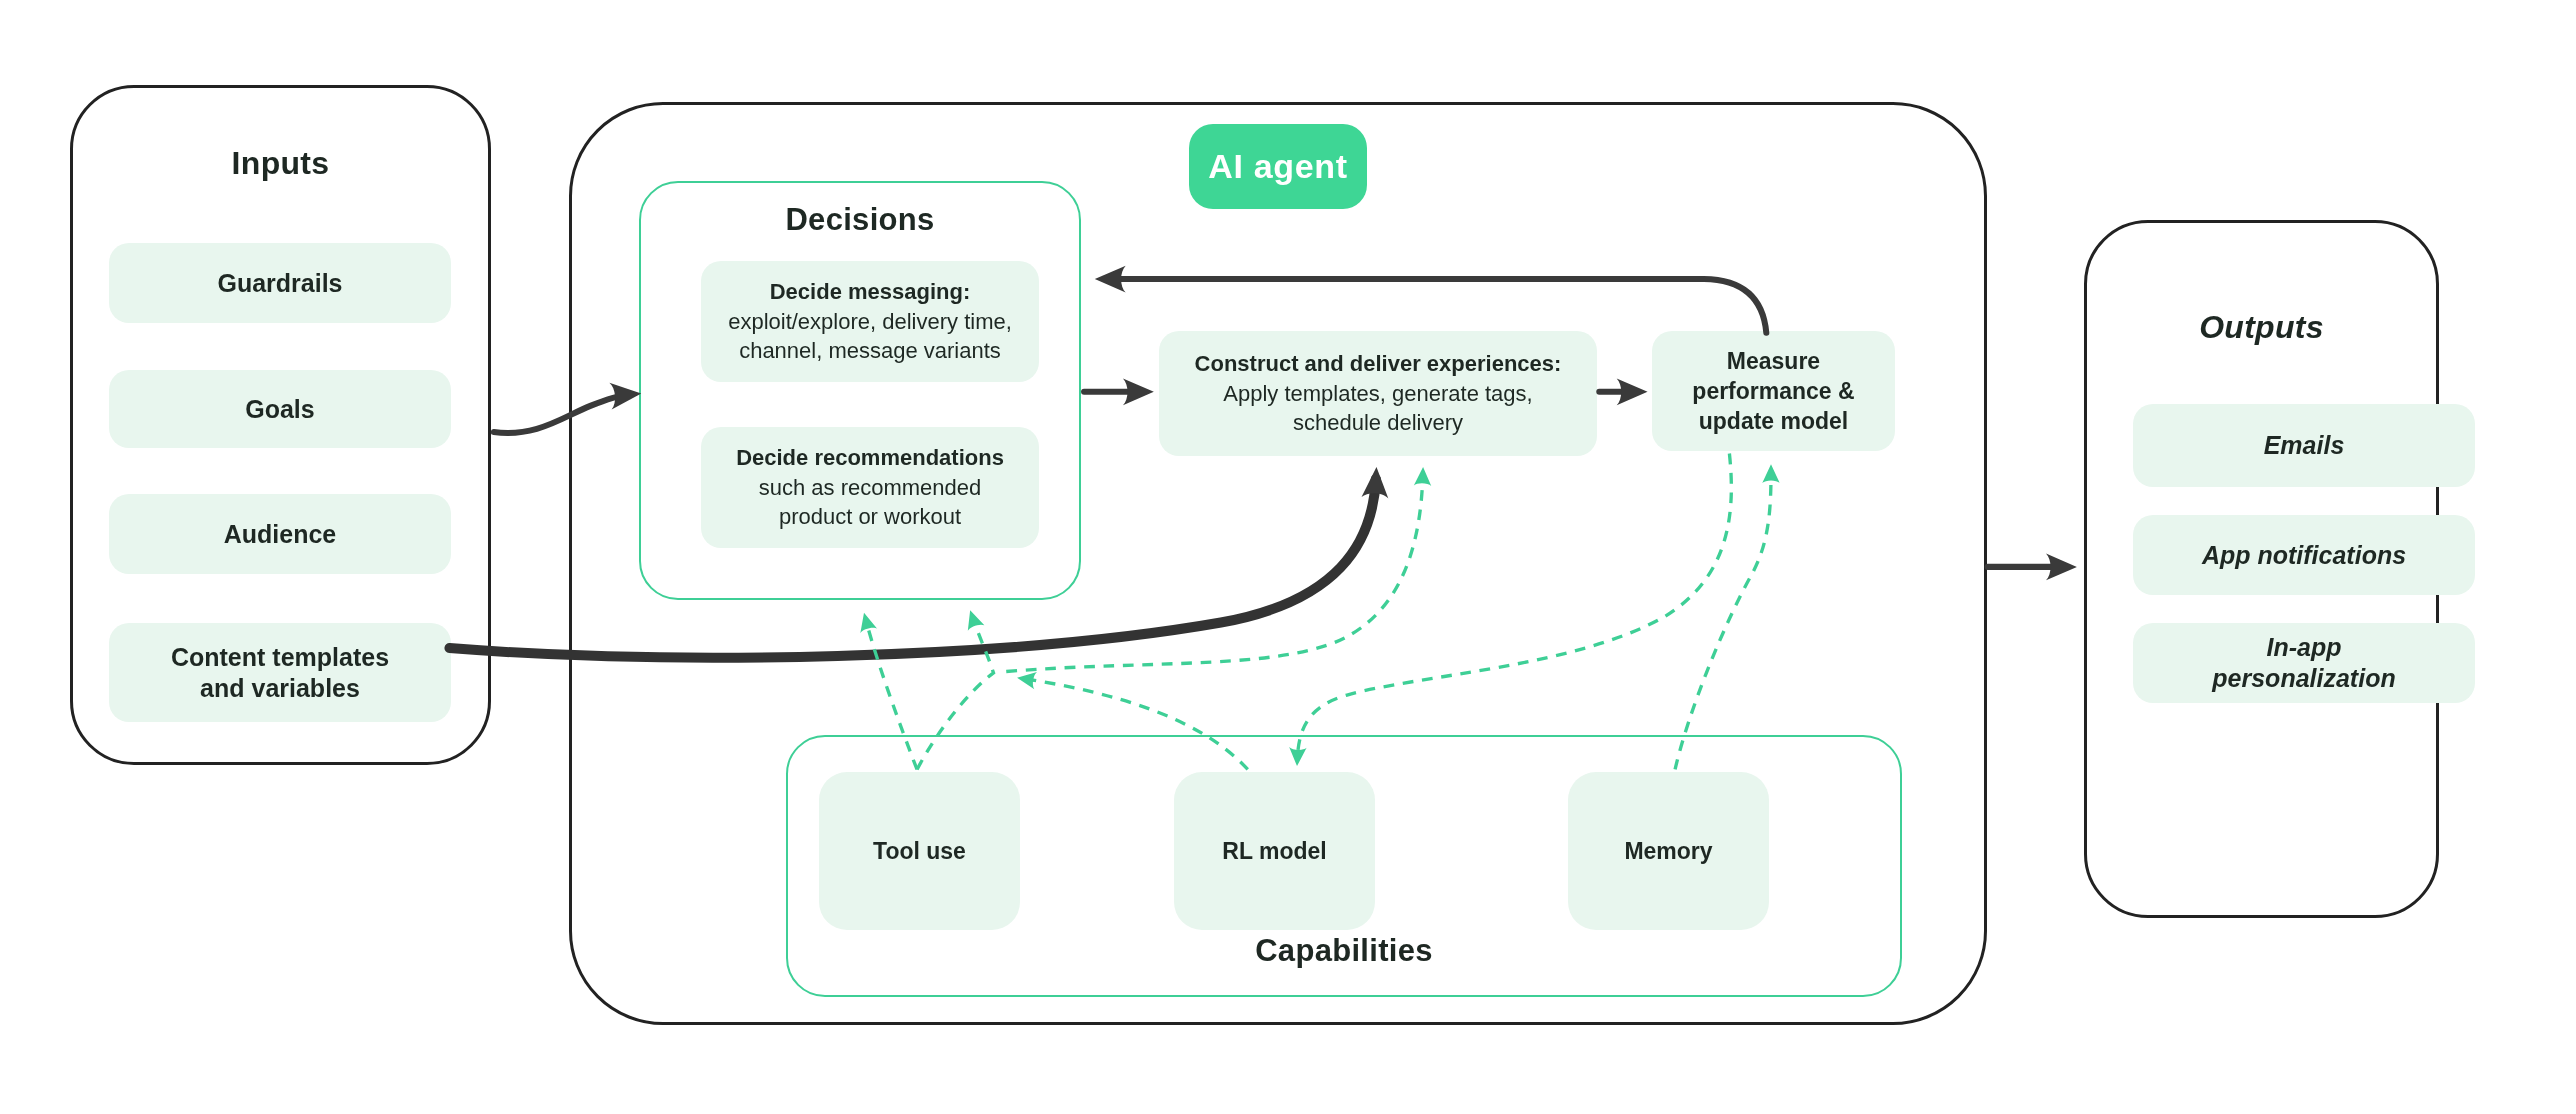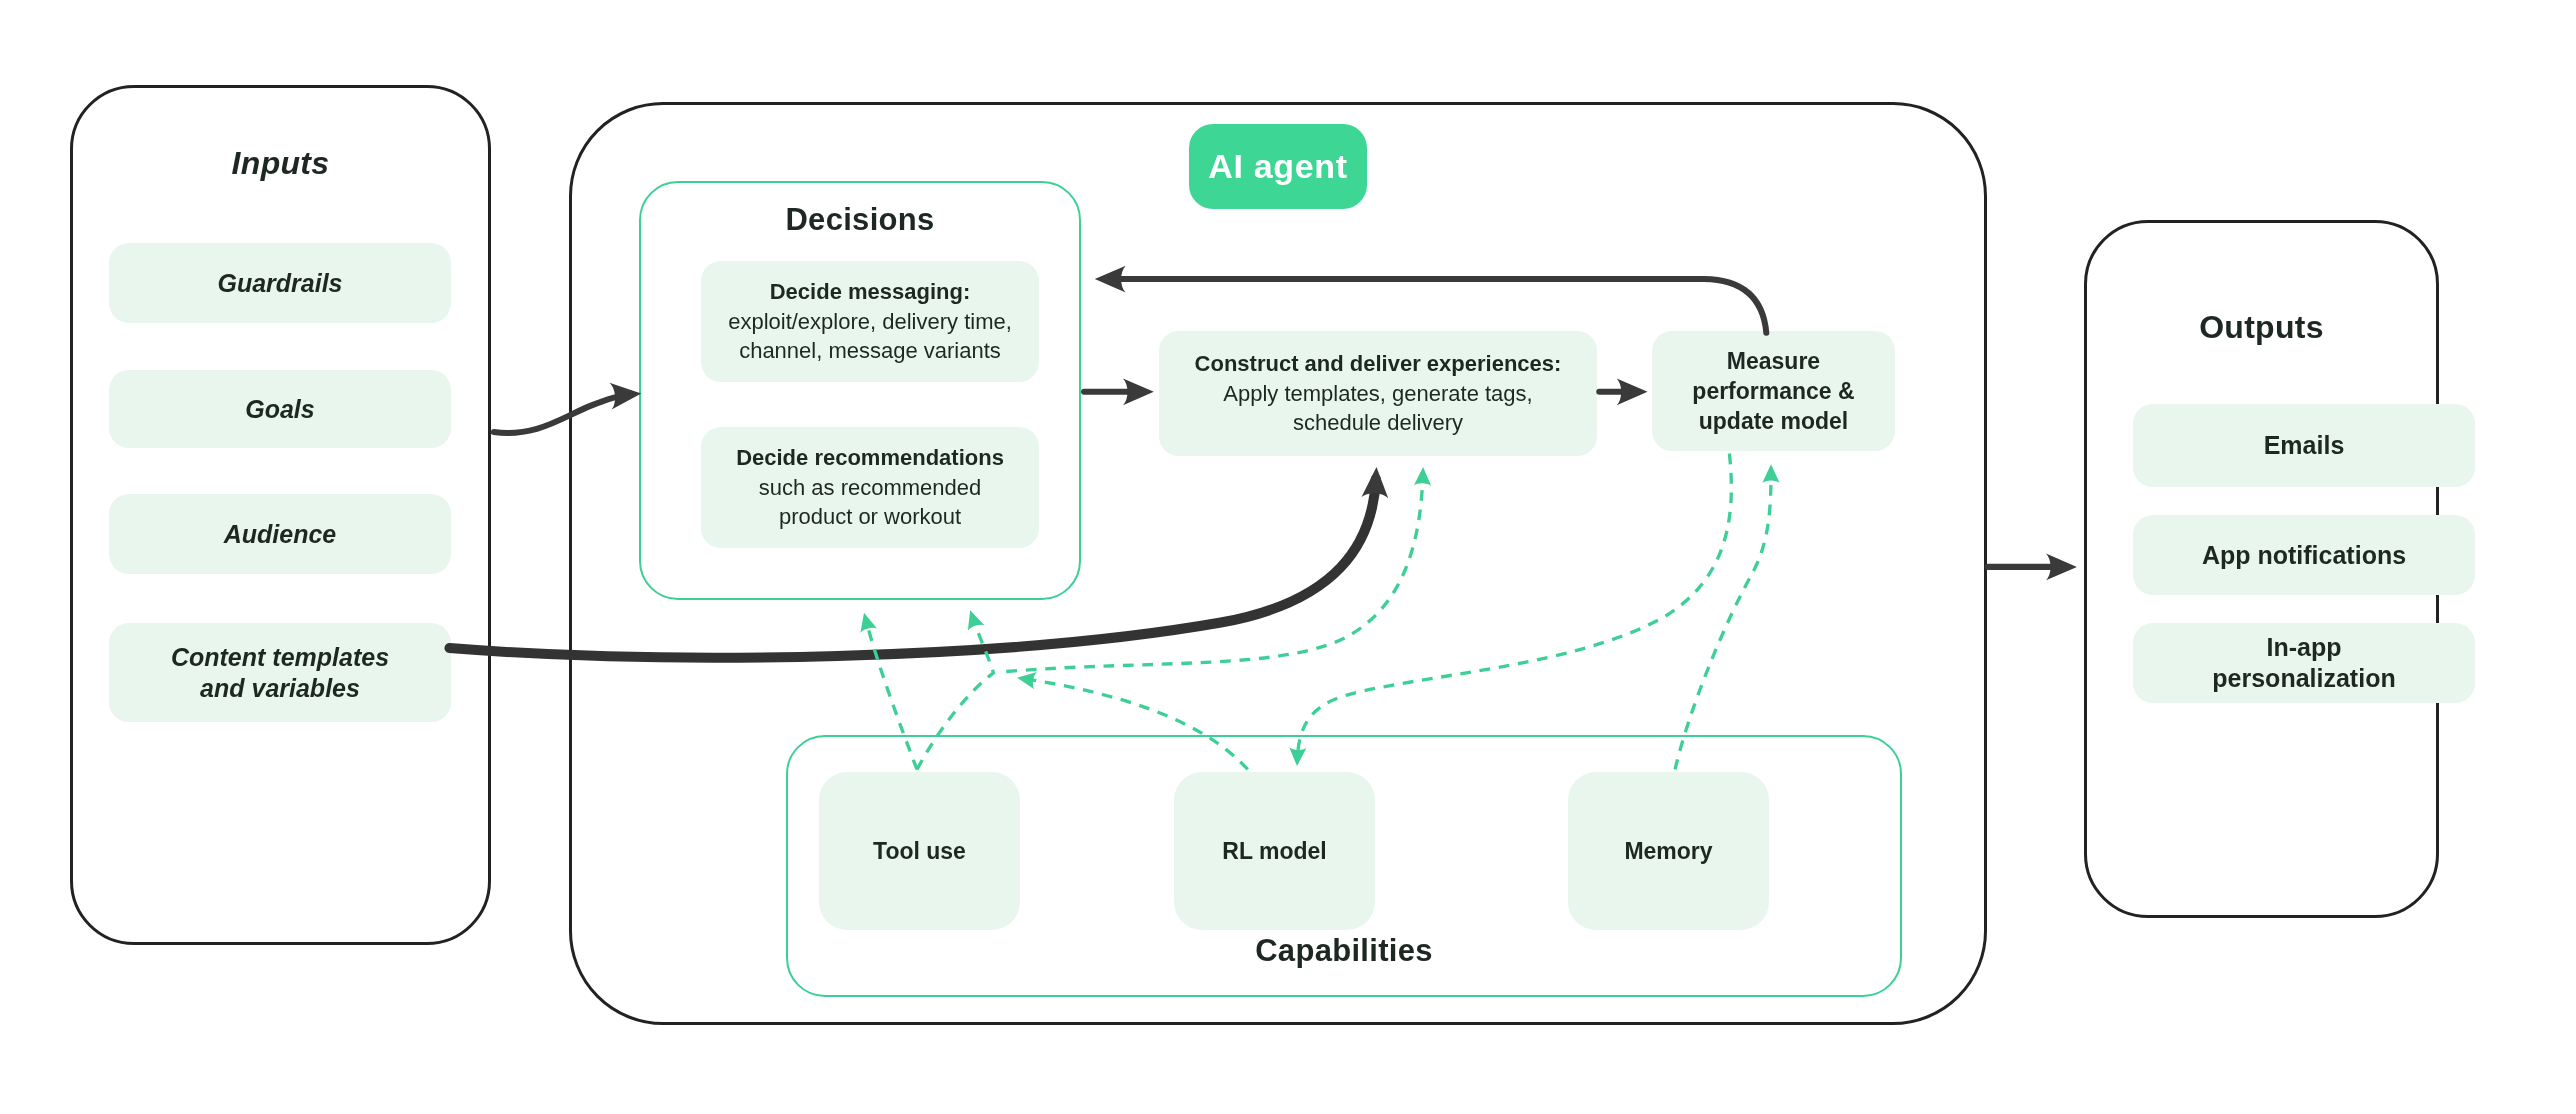--- a/index.html
+++ b/index.html
@@ -21,21 +21,21 @@
          display:flex;align-items:center;justify-content:center;}
   .badge span{color:#ffffff;font-weight:bold;font-size:34px;letter-spacing:0.7px;}
   .measure-label{font-weight:bold;font-size:23px;line-height:30px;white-space:pre-line;text-align:center;}
   svg.overlay{position:absolute;left:0;top:0;width:2576px;height:1115px;pointer-events:none;}
 </style>
 </head>
 <body>
 
 <div class="canvas">
 
-  <div class="panel" style="left:70px;top:85px;width:421px;height:860px;font-style:italic;">
+  <div class="panel" style="left:70px;top:85px;width:421px;height:680px;">
     <div class="panel-title" style="top:57px;">Inputs</div>
     <div class="pill" style="left:36px;top:139px;width:342px;height:80px;">
       <span class="pill-label">Guardrails</span>
     </div>
     <div class="pill" style="left:36px;top:266px;width:342px;height:78px;">
       <span class="pill-label">Goals</span>
     </div>
     <div class="pill" style="left:36px;top:390px;width:342px;height:80px;">
       <span class="pill-label">Audience</span>
     </div>
@@ -83,21 +83,21 @@
     </div>
     <div class="cap-pill" style="left:386px;top:35px;width:201px;height:158px;">
       <span>RL model</span>
     </div>
     <div class="cap-pill" style="left:780px;top:35px;width:201px;height:158px;">
       <span>Memory</span>
     </div>
     <div class="panel-title" style="top:196px;font-size:31px;">Capabilities</div>
   </div>
 
-  <div class="panel" style="left:2084px;top:220px;width:355px;height:698px;">
+  <div class="panel" style="left:2084px;top:220px;width:355px;height:698px;font-style:italic;">
     <div class="panel-title" style="top:86px;">Outputs</div>
     <div class="pill" style="left:46px;top:165px;width:342px;height:83px;">
       <span class="pill-label">Emails</span>
     </div>
     <div class="pill" style="left:46px;top:276px;width:342px;height:80px;">
       <span class="pill-label">App notifications</span>
     </div>
     <div class="pill" style="left:46px;top:384px;width:342px;height:80px;">
       <span class="pill-label">In-app
 personalization</span>

